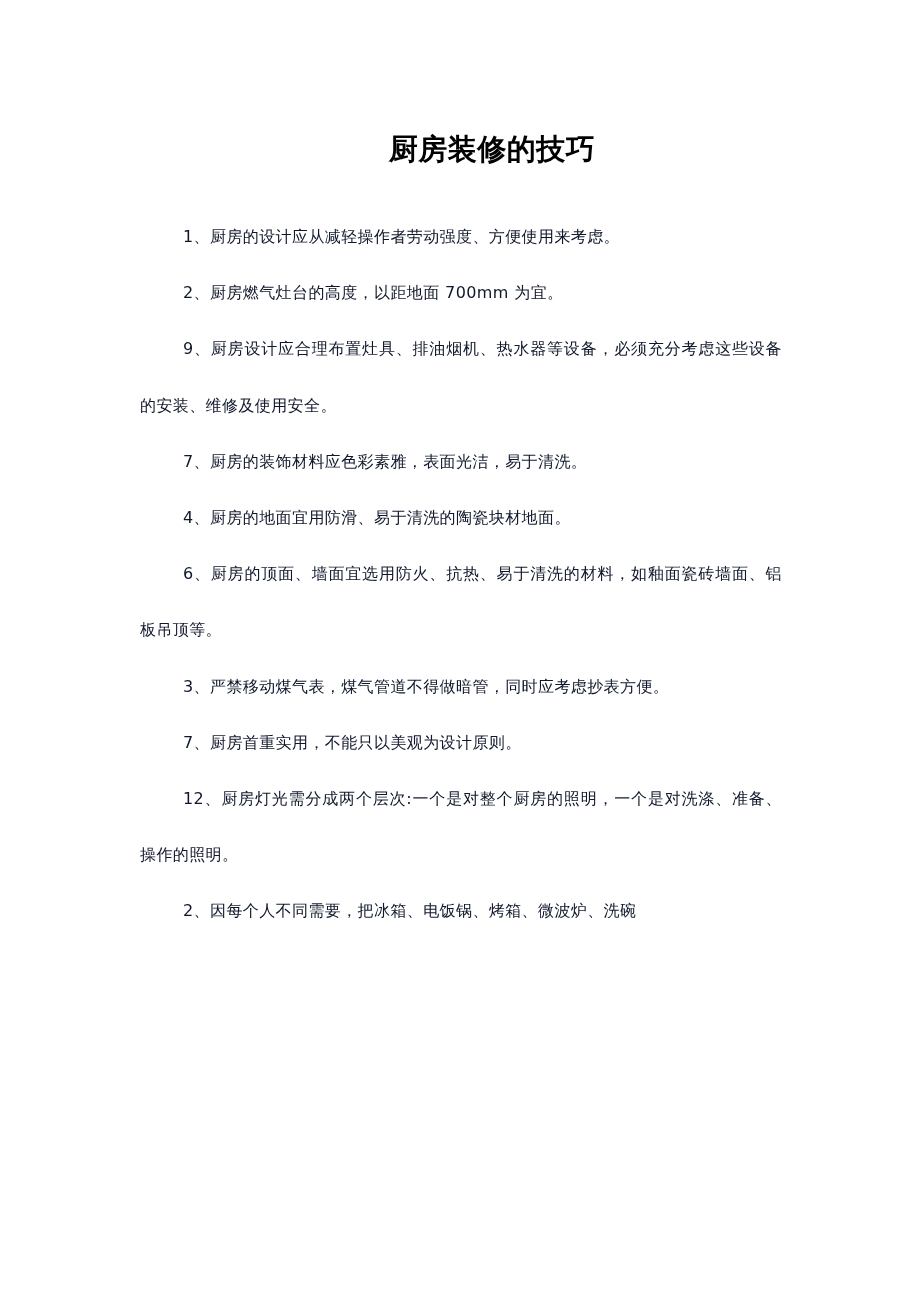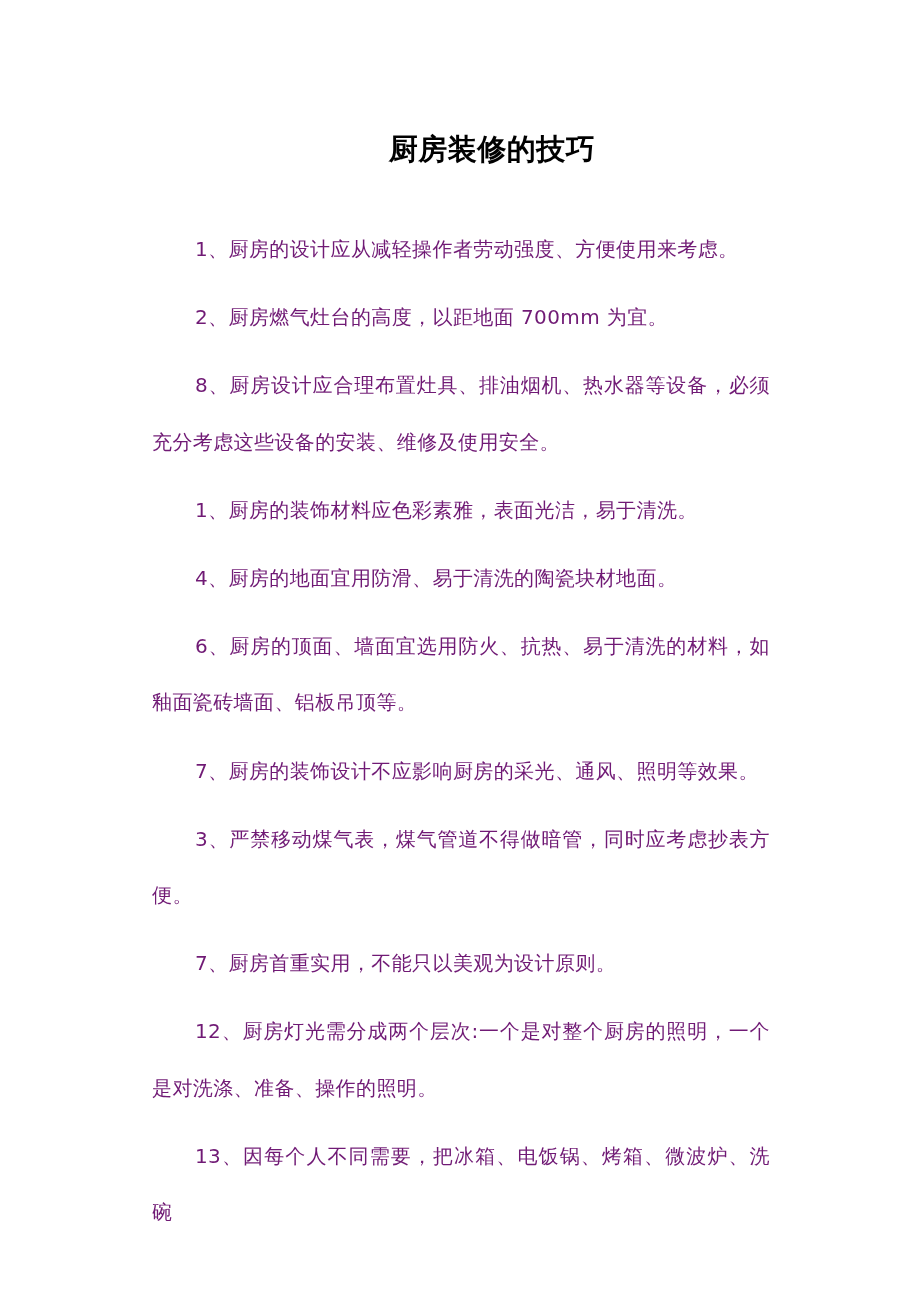--- a/index.html
+++ b/index.html
@@ -35,42 +35,41 @@
       color: #000000;
       letter-spacing: 0.5px;
     }
     .body-text {
       position: absolute;
       left: 140px;
       top: 193px;
       width: 642px;
     }
     .para {
-      margin: 12px;
-      font-size: 20px;
+      margin: 0;
+      font-size: 16px;
       line-height: 56.2px;
       text-indent: 43px;
       text-align: justify;
       text-align-last: left;
-      color: #701a75;
+      color: #0f172a;
       letter-spacing: 0.4px;
     }
   </style>
 </head>
 <body>
 
 <div class="page">
   <div class="title">厨房装修的技巧</div>
 
   <div class="body-text">
     <p class="para">1、厨房的设计应从减轻操作者劳动强度、方便使用来考虑。</p>
     <p class="para">2、厨房燃气灶台的高度，以距地面 700mm 为宜。</p>
-    <p class="para">8、厨房设计应合理布置灶具、排油烟机、热水器等设备，必须充分考虑这些设备的安装、维修及使用安全。</p>
-    <p class="para">1、厨房的装饰材料应色彩素雅，表面光洁，易于清洗。</p>
+    <p class="para">9、厨房设计应合理布置灶具、排油烟机、热水器等设备，必须充分考虑这些设备的安装、维修及使用安全。</p>
+    <p class="para">7、厨房的装饰材料应色彩素雅，表面光洁，易于清洗。</p>
     <p class="para">4、厨房的地面宜用防滑、易于清洗的陶瓷块材地面。</p>
     <p class="para">6、厨房的顶面、墙面宜选用防火、抗热、易于清洗的材料，如釉面瓷砖墙面、铝板吊顶等。</p>
-    <p class="para">7、厨房的装饰设计不应影响厨房的采光、通风、照明等效果。</p>
     <p class="para">3、严禁移动煤气表，煤气管道不得做暗管，同时应考虑抄表方便。</p>
     <p class="para">7、厨房首重实用，不能只以美观为设计原则。</p>
     <p class="para">12、厨房灯光需分成两个层次:一个是对整个厨房的照明，一个是对洗涤、准备、操作的照明。</p>
-    <p class="para">13、因每个人不同需要，把冰箱、电饭锅、烤箱、微波炉、洗碗</p>
+    <p class="para">2、因每个人不同需要，把冰箱、电饭锅、烤箱、微波炉、洗碗</p>
   </div>
 </div>
 
 </body></html>

